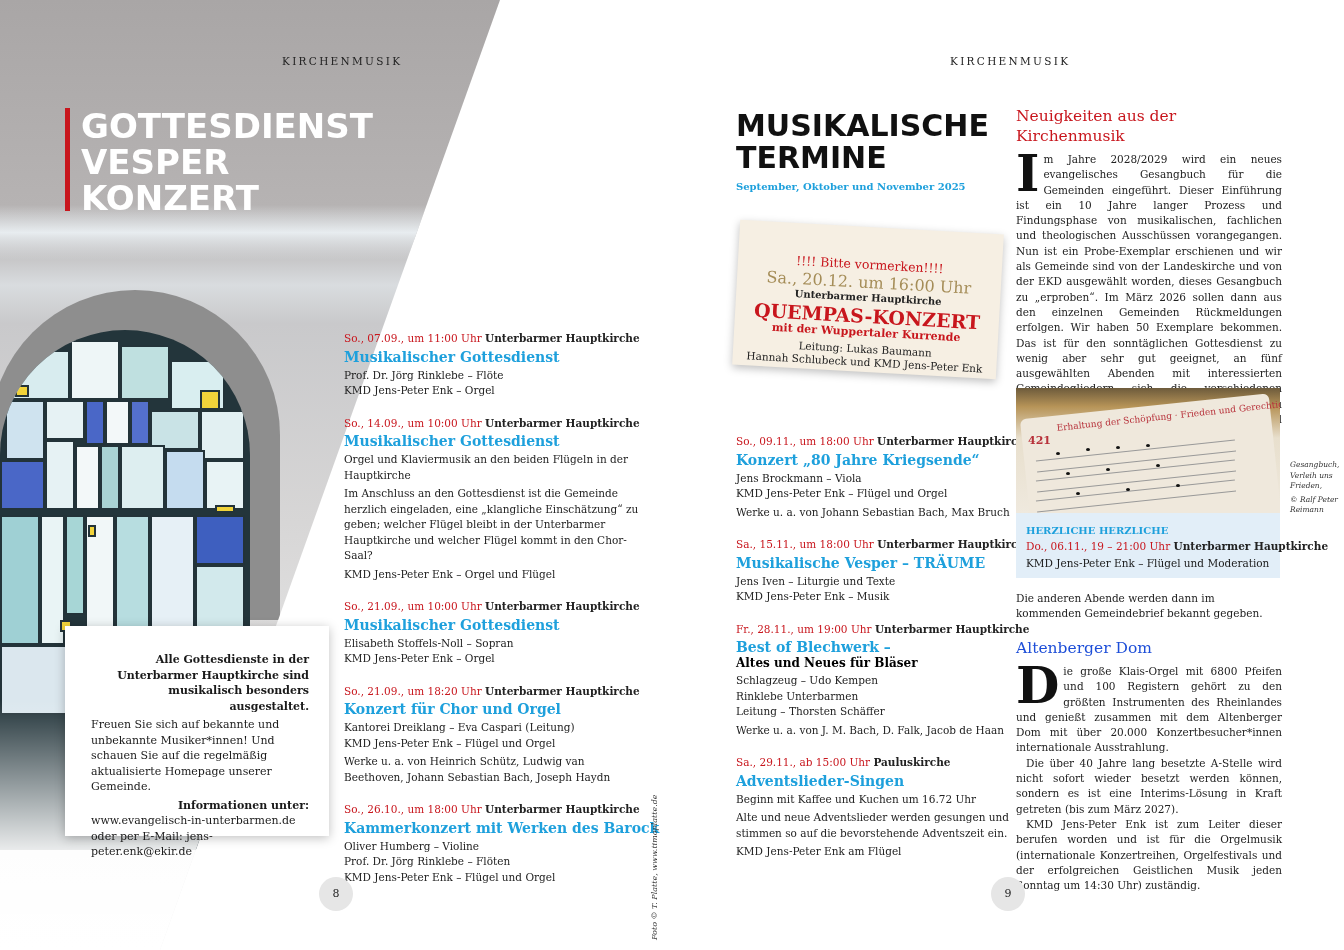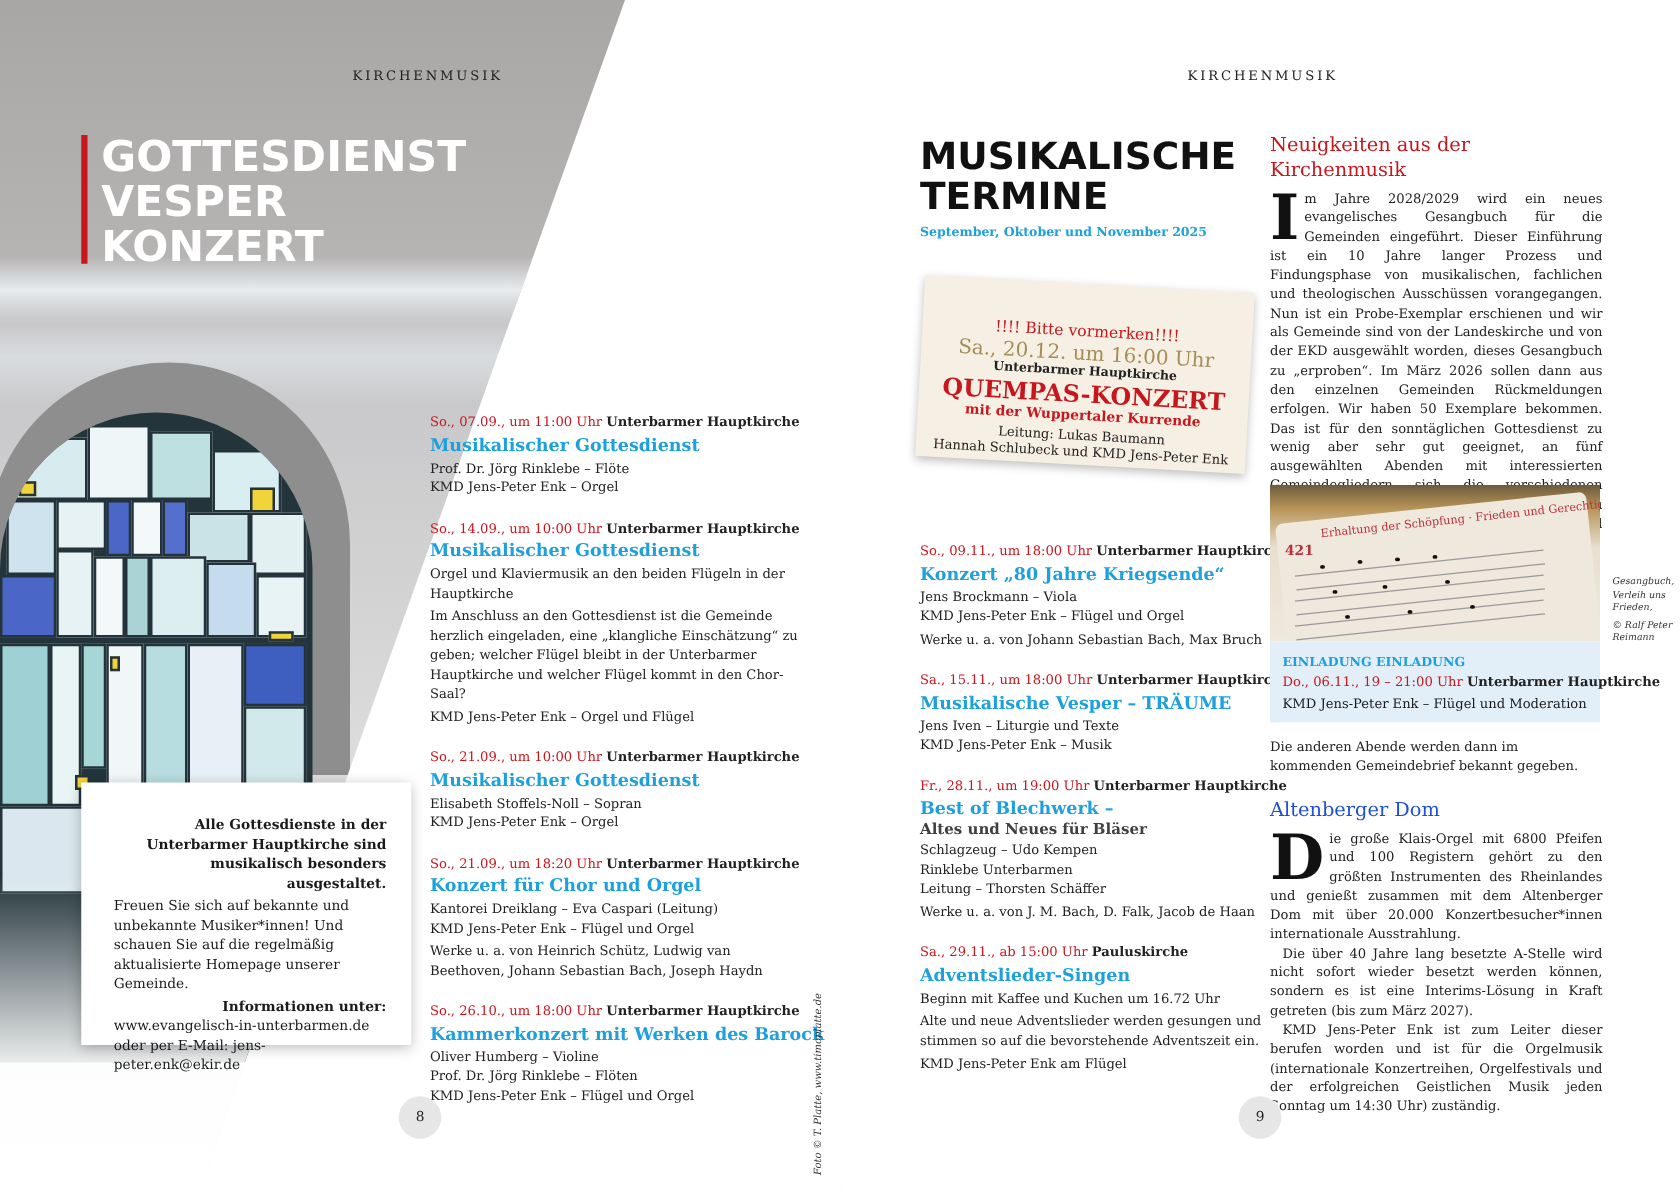--- a/index.html
+++ b/index.html
@@ -33,21 +33,21 @@
   .info-box p { margin-bottom: 3px; }
   .info-box .italic { }
 
   .events { position: absolute; font-size: 10.5px; line-height: 15.5px; }
   .events-left { left: 344px; top: 331px; width: 300px; }
   .event { margin-bottom: 17px; }
   .event-when { white-space: nowrap; }
   .event-date { color: #c8161d; }
   .event-place { font-weight: bold; color: #222; }
   .event-title { color: #1ea0dc; font-size: 14px; line-height: 19px; font-weight: bold; margin-top: 1px; margin-bottom: 1px; white-space: nowrap; }
-  .event-subtitle { color: #404040; font-size: 12px; line-height: 15px; font-weight: bold; margin-top: -2px; margin-bottom: 2px; white-space: nowrap; }
+  .event-subtitle { color: #000000; font-size: 12px; line-height: 15px; font-weight: bold; margin-top: -2px; margin-bottom: 2px; white-space: nowrap; }
   .event-line { color: #222; }
   .event-para { color: #222; margin-top: 3px; }
 
   .page-num { position: absolute; top: 877px; width: 34px; height: 34px; border-radius: 50%; background: #e6e6e6; text-align: center; line-height: 34px; font-size: 11px; color: #222; }
   .photo-credit { position: absolute; left: 650px; top: 940px; transform: rotate(-90deg); transform-origin: 0 0; font-size: 8px; font-style: italic; color: #333; white-space: nowrap; }
 
   
   .rtitle { position: absolute; left: 64px; top: 110px; font-family: "DejaVu Sans", "Liberation Sans", sans-serif; font-weight: bold; font-size: 30px; line-height: 32px; color: #111; }
   .rsubtitle { position: absolute; left: 64px; top: 181px; font-size: 10px; font-weight: bold; color: #1ea0dc; }
 
@@ -265,21 +265,21 @@
     <div class="gb-note" style="left:60px;top:104px;"></div>
     <div class="gb-note" style="left:110px;top:100px;"></div>
     <div class="gb-note" style="left:160px;top:96px;"></div>
   </div>
   <div class="gb-caption">
     <div>Gesangbuch, Verleih uns Frieden,</div>
     <div style="margin-top:3px;">© Ralf Peter Reimann</div>
   </div>
 
   <div class="invite">
-    <div class="invite-head">EINLADUNG EINLADUNG</div>
+    <div class="invite-head">HERZLICHE HERZLICHE</div>
     <div class="event-when"><span class="event-date">Do., 06.11., 19 – 21:00 Uhr</span> <span class="event-place">Unterbarmer Hauptkirche</span></div>
     <div>KMD Jens-Peter Enk – Flügel und Moderation</div>
   </div>
 
   <div class="after-text">Die anderen Abende werden dann im kommenden Gemeindebrief bekannt gegeben.</div>
 
   <div class="altenberg">
     <h2>Altenberger Dom</h2>
     <div class="justify">
       <span class="dropcap">D</span><span>ie große Klais-Orgel mit 6800 Pfeifen und 100 Registern gehört zu den größten Instrumenten des Rheinlandes und genießt zusammen mit dem Altenberger Dom mit über 20.000 Konzertbesucher*innen internationale Ausstrahlung.</span>

